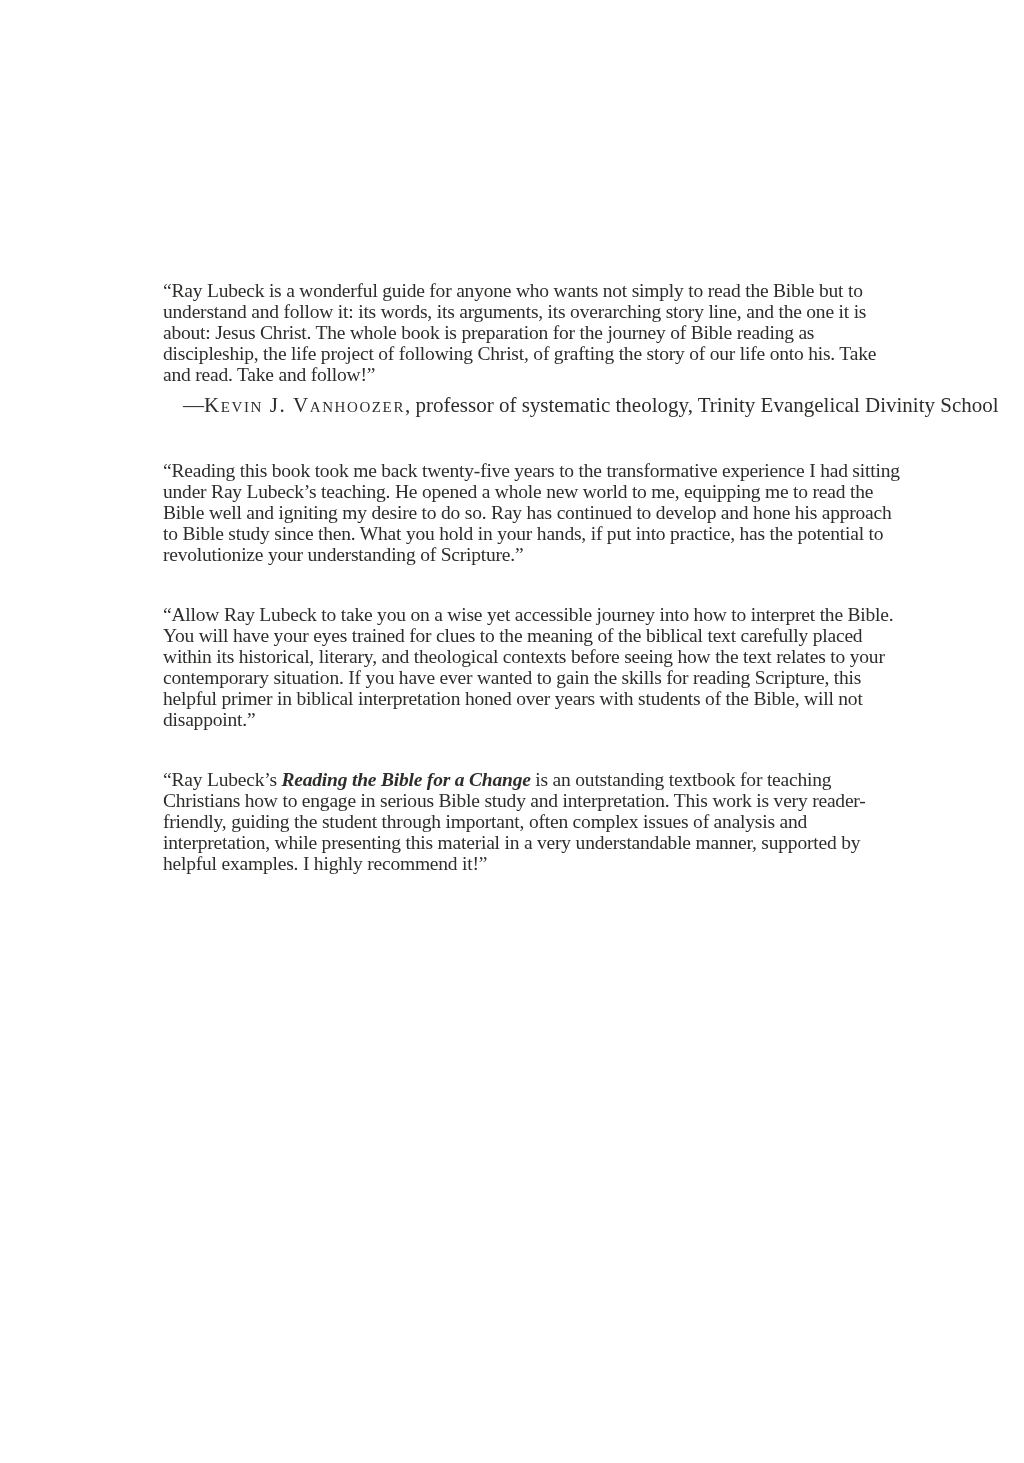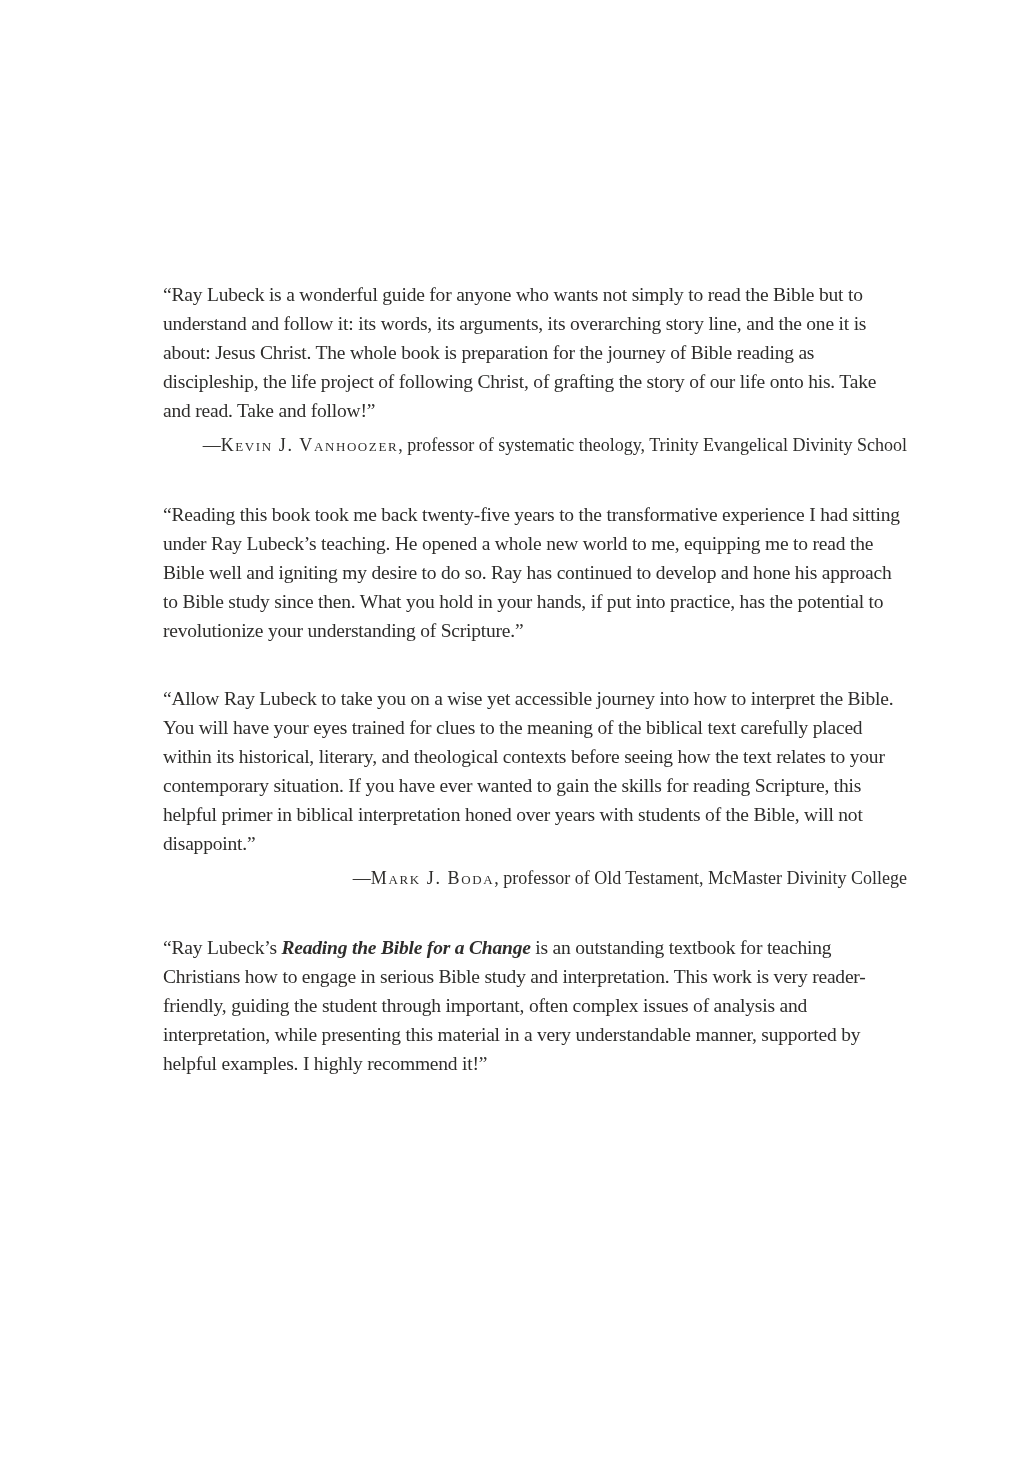--- a/index.html
+++ b/index.html
@@ -20,32 +20,31 @@
   .content {
     position: absolute;
     left: 163px;
     top: 280px;
     width: 744px;
   }
   .endorsement { margin: 0 0 39px 0; }
   .quote {
     margin: 0;
     font-size: 19.5px;
-    line-height: 29px;
+    line-height: 21px;
     letter-spacing: -0.2px;
     text-align: left;
   }
   .italic { font-style: italic; font-weight: bold; }
   .attribution {
     margin: 5px 0 0 0;
     padding-left: 20px;
-    font-size: 18px;
+    font-size: 21px;
     line-height: 31px;
     white-space: nowrap;
-    text-align: right;
   }
   .endorser-name {
     font-variant: small-caps;
     letter-spacing: 1.6px;
   }
 </style>
 </head>
 <body>
 
 <div class="page">
@@ -55,21 +54,20 @@
       <p class="quote"><span>“Ray Lubeck is a wonderful guide for anyone who wants not simply to read the Bible but to understand and follow it: its words, its arguments, its overarching story line, and the one it is about: Jesus Christ. The whole book is preparation for the journey of Bible reading as discipleship, the life project of following Christ, of grafting the story of our life onto his. Take and read. Take and follow!”</span></p>
       <p class="attribution"><span>—</span><span class="endorser-name">Kevin J. Vanhoozer</span><span>, professor of systematic theology, Trinity Evangelical Divinity School</span></p>
     </section>
 
     <section class="endorsement">
       <p class="quote"><span>“Reading this book took me back twenty-five years to the transformative experience I had sitting under Ray Lubeck’s teaching. He opened a whole new world to me, equipping me to read the Bible well and igniting my desire to do so. Ray has continued to develop and hone his approach to Bible study since then. What you hold in your hands, if put into practice, has the potential to revolutionize your understanding of Scripture.”</span></p>
     </section>
 
     <section class="endorsement">
       <p class="quote"><span>“Allow Ray Lubeck to take you on a wise yet accessible journey into how to interpret the Bible. You will have your eyes trained for clues to the meaning of the biblical text carefully placed within its historical, literary, and theological contexts before seeing how the text relates to your contemporary situation. If you have ever wanted to gain the skills for reading Scripture, this helpful primer in biblical interpretation honed over years with students of the Bible, will not disappoint.”</span></p>
-      <p class="attribution"><span>—</span><span class="endorser-name">Mark J. Boda</span><span>, professor of Old Testament, McMaster Divinity College</span></p>
     </section>
 
     <section class="endorsement">
       <p class="quote"><span>“Ray Lubeck’s </span><span class="italic">Reading the Bible for a Change</span><span> is an outstanding textbook for teaching Christians how to engage in serious Bible study and interpretation. This work is very reader-friendly, guiding the student through important, often complex issues of analysis and interpretation, while presenting this material in a very understandable manner, supported by helpful examples. I highly recommend it!”</span></p>
     </section>
 
   </div>
 </div>
 
 </body></html>

